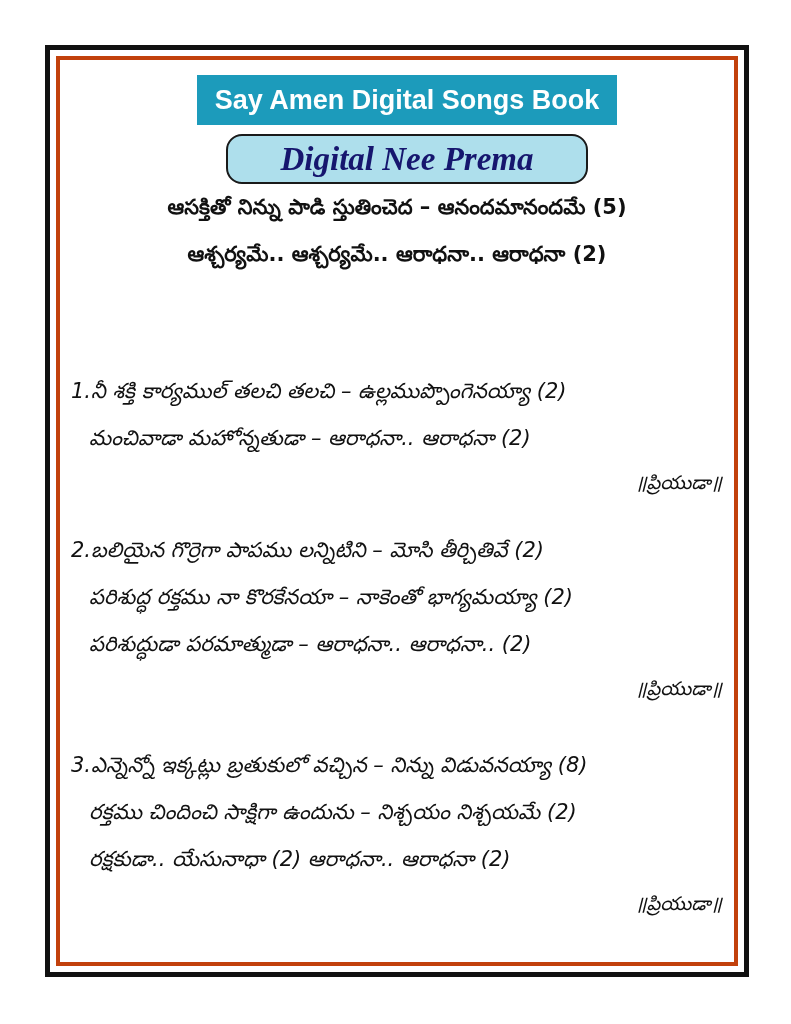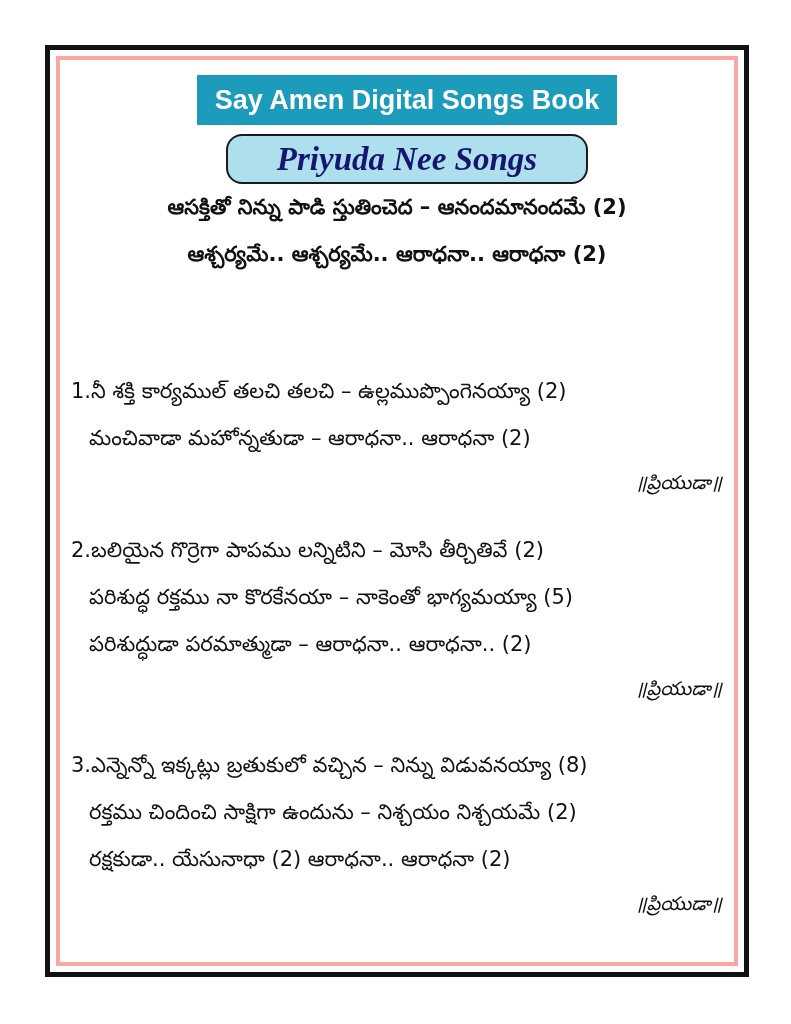--- a/index.html
+++ b/index.html
@@ -6,72 +6,72 @@
   body {
     width: 791px; height: 1024px; background: #ffffff; position: relative; overflow: hidden;
     font-family: "DejaVu Sans", sans-serif;
   }
   .outer-frame {
     position: absolute; left: 45px; top: 45px; width: 694px; height: 922px;
     border: 5px solid #111111; background: #ffffff;
   }
   .inner-frame {
     position: absolute; left: 6px; top: 6px; right: 6px; bottom: 6px;
-    border: 4px solid #fca5a5; background: #ffffff;
+    border: 4px solid #c2410c; background: #ffffff;
   }
   .banner {
     position: absolute; left: 137px; top: 15px; width: 420px; height: 50px;
     background: #1c9bbb; color: #ffffff;
     font-family: "Liberation Sans", sans-serif; font-weight: bold; font-size: 27px;
     display: flex; align-items: center; justify-content: center;
   }
   .title-pill {
     position: absolute; left: 166px; top: 74px; width: 358px; height: 46px;
     background: #aedfec; border: 2px solid #1a1a1a; border-radius: 16px;
     display: flex; align-items: center; justify-content: center;
     font-family: "Liberation Serif", serif; font-style: italic; font-weight: bold;
     font-size: 33px; color: #16166e;
   }
   .pallavi {
     position: absolute; left: 0; right: 0; top: 124px; text-align: center;
     font-weight: bold; font-size: 21px; color: #111;
   }
   .pallavi .line { height: 47px; line-height: 47px; white-space: nowrap; }
   .stanza { position: absolute; left: 11px; right: 12px; font-size: 21px; color: #111; }
-  .stanza .line { height: 47px; line-height: 47px; white-space: nowrap; padding-left: 18px; }
+  .stanza .line { height: 47px; line-height: 47px; white-space: nowrap; padding-left: 18px; font-style: italic; }
   .stanza .line.first { padding-left: 0; }
   .stanza .refrain { height: 40px; line-height: 40px; text-align: right; font-size: 19px; font-style: italic; }
   .s1 { top: 308px; }
   .s2 { top: 467px; }
   .s3 { top: 682px; }
 </style>
 </head>
 <body>
 
 <div class="outer-frame">
   <div class="inner-frame">
 
     <div class="banner">Say Amen Digital Songs Book</div>
 
-    <div class="title-pill">Priyuda Nee Songs</div>
+    <div class="title-pill">Digital Nee Prema</div>
 
     <div class="pallavi">
-      <div class="line">ఆసక్తితో నిన్ను పాడి స్తుతించెద – ఆనందమానందమే  (2)</div>
+      <div class="line">ఆసక్తితో నిన్ను పాడి స్తుతించెద – ఆనందమానందమే  (5)</div>
       <div class="line">ఆశ్చర్యమే.. ఆశ్చర్యమే.. ఆరాధనా.. ఆరాధనా (2)</div>
     </div>
 
     <div class="stanza s1">
       <div class="line first">1.నీ శక్తి కార్యముల్ తలచి తలచి – ఉల్లముప్పొంగెనయ్యా (2)</div>
       <div class="line">మంచివాడా మహోన్నతుడా – ఆరాధనా.. ఆరాధనా (2)</div>
       <div class="refrain">॥ప్రియుడా॥</div>
     </div>
 
     <div class="stanza s2">
       <div class="line first">2.బలియైన గొర్రెగా పాపము లన్నిటిని – మోసి తీర్చితివే (2)</div>
-      <div class="line">పరిశుద్ధ రక్తము నా కొరకేనయా – నాకెంతో భాగ్యమయ్యా (5)</div>
+      <div class="line">పరిశుద్ధ రక్తము నా కొరకేనయా – నాకెంతో భాగ్యమయ్యా (2)</div>
       <div class="line">పరిశుద్ధుడా పరమాత్ముడా – ఆరాధనా.. ఆరాధనా.. (2)</div>
       <div class="refrain">॥ప్రియుడా॥</div>
     </div>
 
     <div class="stanza s3">
       <div class="line first">3.ఎన్నెన్నో ఇక్కట్లు బ్రతుకులో వచ్చిన – నిన్ను విడువనయ్యా (8)</div>
       <div class="line">రక్తము చిందించి సాక్షిగా ఉందును – నిశ్చయం నిశ్చయమే (2)</div>
       <div class="line">రక్షకుడా.. యేసునాధా (2) ఆరాధనా.. ఆరాధనా (2)</div>
       <div class="refrain">॥ప్రియుడా॥</div>
     </div>

